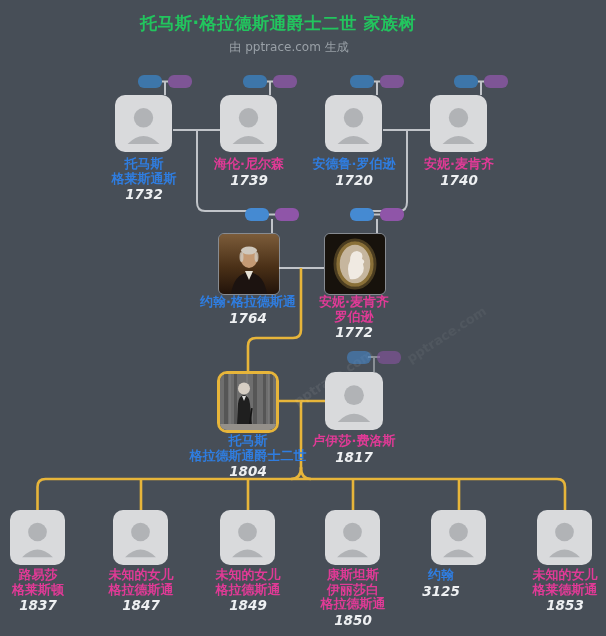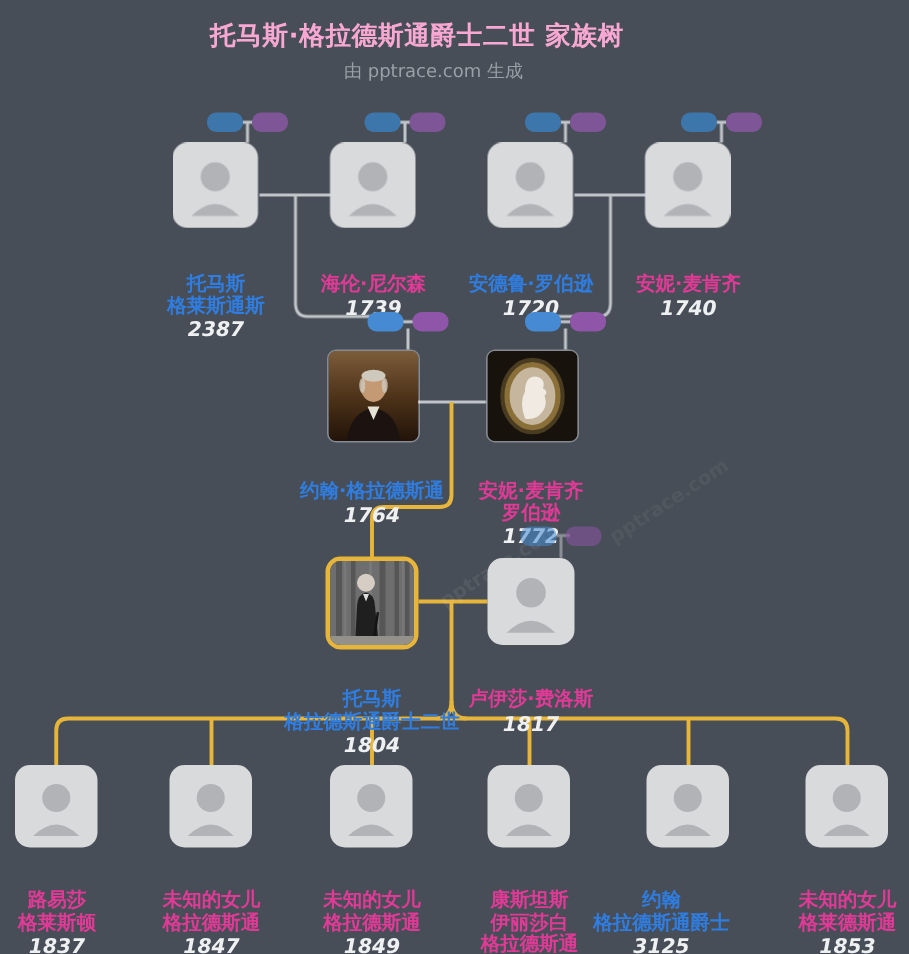--- a/index.html
+++ b/index.html
@@ -4,21 +4,21 @@
 <style>
   html,body{margin:0;padding:0;}
   body{
     width:606px;height:636px;position:relative;overflow:hidden;
     background:#474e57;
     font-family:"DejaVu Sans","Liberation Sans",sans-serif;
   }
   .abs{position:absolute;}
   
   .title{top:12px;left:0;width:556px;text-align:center;
-    font-size:17px;font-weight:bold;color:#f9a8d4;letter-spacing:.5px;}
+    font-size:17px;font-weight:bold;color:#22c55e;letter-spacing:.5px;}
   .subtitle{top:39px;left:0;width:578px;text-align:center;
     font-size:12px;color:#99a0a7;}
   .watermark{color:rgba(255,255,255,.07);font-size:13px;font-weight:bold;
     transform:rotate(-33deg);transform-origin:left center;white-space:nowrap;pointer-events:none;}
   
   svg.lines{top:0;left:0;}
   
   .avatar{background:#d9dadc;border-radius:10px;}
   .avatar svg{display:block;width:100%;height:100%;}
   
@@ -26,21 +26,21 @@
   .photo svg{display:block;width:100%;height:100%;}
   .root-photo{border:3px solid #e7b53a;border-radius:10px;overflow:hidden;}
   .root-photo svg{display:block;width:100%;height:100%;}
   
   .mini-pair{display:flex;gap:6px;}
   .mini{width:24px;height:13px;border-radius:6px;}
   .mini.m1{background:#3d76aa;} .mini.f1{background:#7e5596;}
   .mini.m2{background:#458ad2;} .mini.f2{background:#8f55a8;}
   .muted{opacity:.55;}
   
-  .plabel{text-align:center;margin-top:26px;}
+  .plabel{text-align:center;}
   .plabel .line{font-size:13px;font-weight:bold;line-height:14.5px;}
   .plabel .year{font-size:13.5px;font-weight:600;color:#eef0f2;line-height:16px;font-style:italic;}
   .male .line{color:#2f7de0;}
   .female .line{color:#e03a96;}
 </style>
 </head>
 <body>
 
 <svg class="abs lines" width="606" height="636">
   <g stroke="#ccd0d4" stroke-width="2" fill="none" opacity="0.92">
@@ -111,21 +111,21 @@
 <div class="abs avatar" style="left:430px;top:95px;width:57px;height:57px;">
   <svg viewBox="0 0 100 100">
       <circle cx="50" cy="40" r="17" fill="#b1b3b6"></circle>
       <path d="M22 86 Q50 58 78 86 Z" fill="#b1b3b6"></path>
     </svg>
 </div>
 
 <div class="abs plabel male" style="left:89px;top:157px;width:110px;">
   <div class="line">托马斯</div>
   <div class="line">格莱斯通斯</div>
-  <div class="year">2387</div>
+  <div class="year">1732</div>
 </div>
 <div class="abs plabel female" style="left:194px;top:157px;width:110px;">
   <div class="line">海伦·尼尔森</div>
   <div class="year">1739</div>
 </div>
 <div class="abs plabel male" style="left:299px;top:157px;width:110px;">
   <div class="line">安德鲁·罗伯逊</div>
   <div class="year">1720</div>
 </div>
 <div class="abs plabel female" style="left:404px;top:157px;width:110px;">
@@ -276,20 +276,19 @@
   <div class="year">1849</div>
 </div>
 <div class="abs plabel female" style="left:298px;top:568px;width:110px;">
   <div class="line">康斯坦斯</div>
   <div class="line">伊丽莎白</div>
   <div class="line">格拉德斯通</div>
   <div class="year">1850</div>
 </div>
 <div class="abs plabel male" style="left:381px;top:568px;width:120px;">
   <div class="line">约翰</div>
-  <div class="line">格拉德斯通爵士</div>
   <div class="year">3125</div>
 </div>
 <div class="abs plabel female" style="left:510px;top:568px;width:110px;">
   <div class="line">未知的女儿</div>
   <div class="line">格莱德斯通</div>
   <div class="year">1853</div>
 </div>
 
 </body></html>

